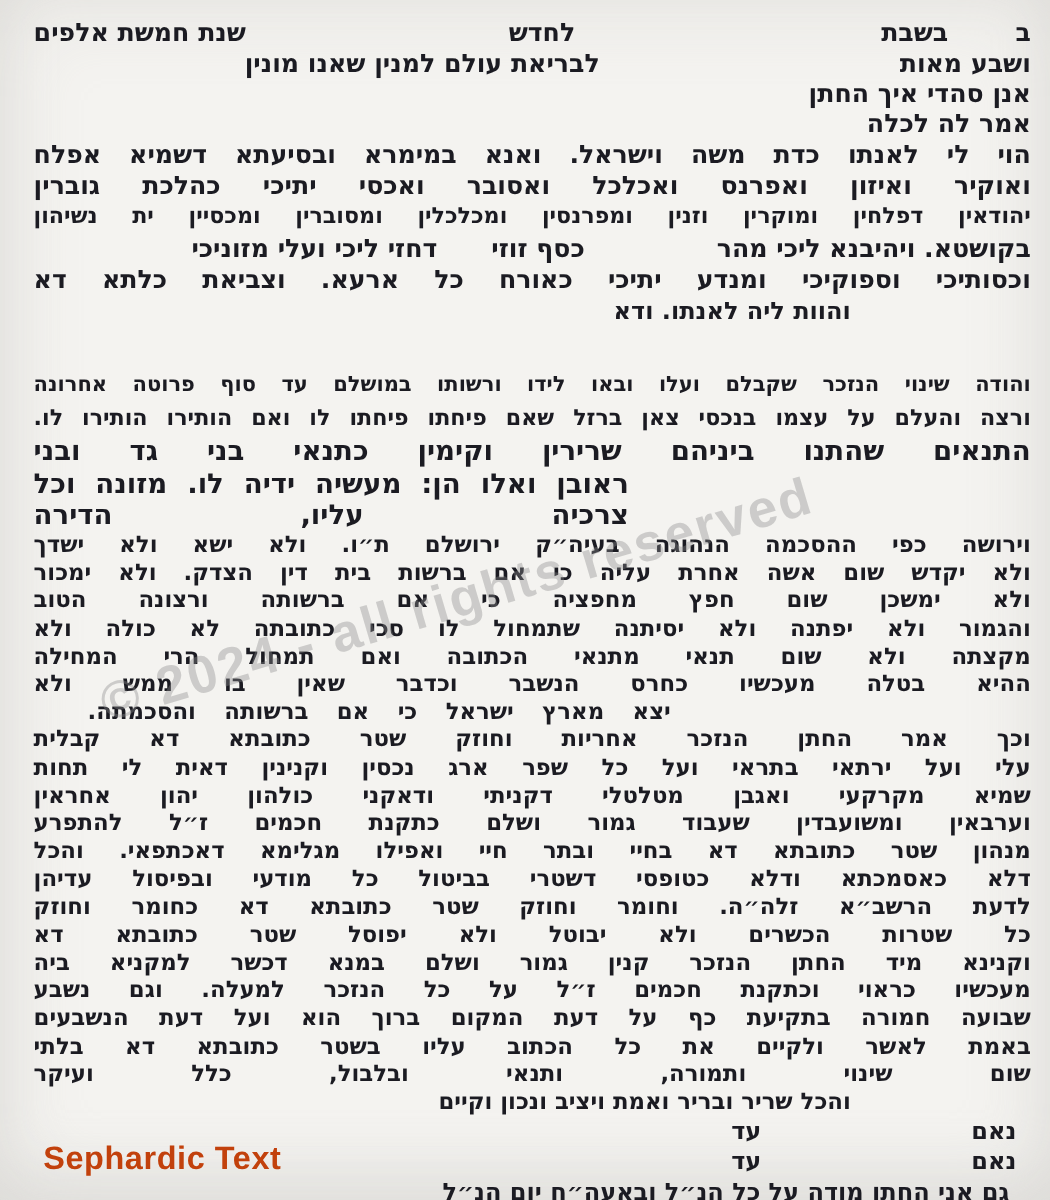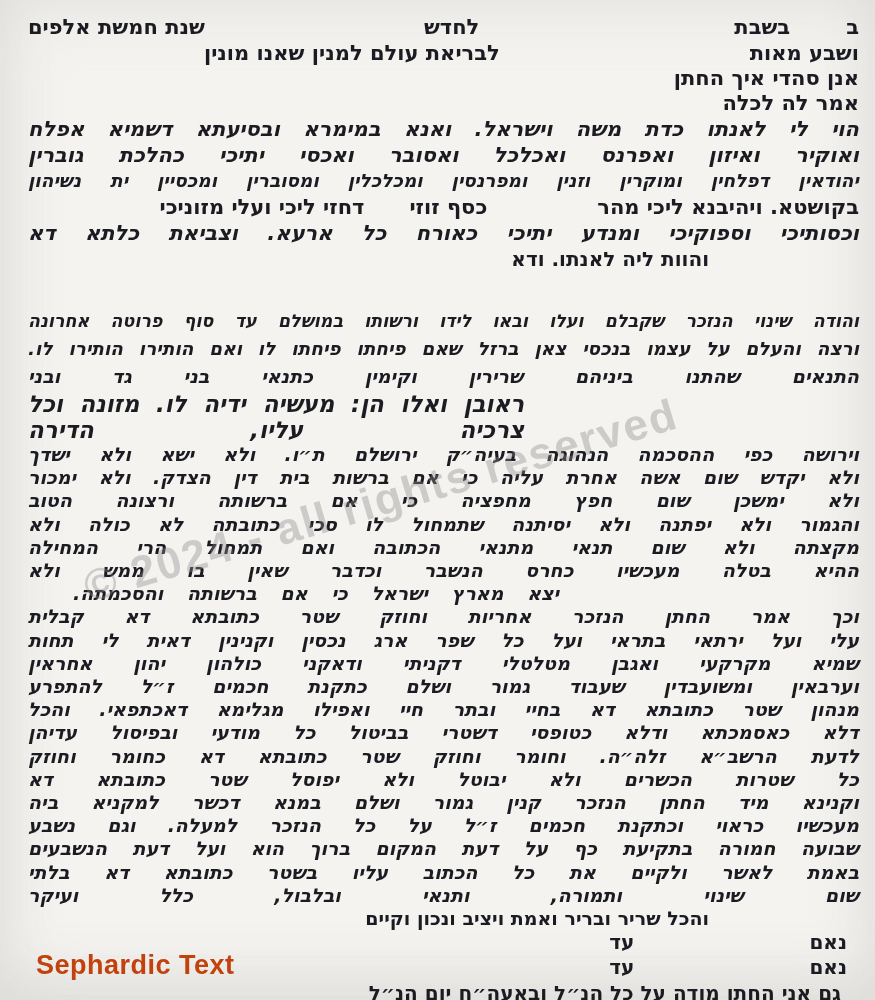--- a/index.html
+++ b/index.html
@@ -10,29 +10,29 @@
     font-family:"DejaVu Sans", sans-serif;
   }
   .content{
     position:absolute; top:14px; right:16px; left:28px; bottom:0;
     direction:rtl; color:#1b1b22; font-weight:bold;
   }
   .hrow{display:flex; align-items:baseline; font-size:21px; line-height:26px;}
   .sp{display:inline-block;}
   .grow{flex:1;}
   .rline{text-align:right; font-size:21px; line-height:25px;}
-  .just{text-align:justify; text-align-last:justify;font-style:italic;}
+  .just{text-align:justify; text-align-last:justify;}
   .p1{font-size:21px; line-height:26px;}
   .p1 .small{font-size:18.5px;}
   .mohar{display:flex; align-items:baseline; font-size:21px; line-height:26px; padding-left:95px;}
   .p1end{text-align:right; margin-left:0; margin-right:150px; font-size:20px; line-height:26px;}
   .gap1{height:36px;}
   .p2a{font-size:17.5px; line-height:27px;}
   .p2b{font-size:18.5px; line-height:27px;}
-  .p2big{font-size:19px; line-height:29px;}
+  .p2big{font-size:23px; line-height:29px;}
   .p2end{font-size:23px; line-height:26px; margin-right:335px;}
   .p3 div{font-size:19px; line-height:23.2px;}
   .p3 .ind{margin-right:300px; margin-left:45px;}
   .p3 .cend{text-align:right; text-align-last:right; margin-right:150px;}
   .sigrow{display:flex; align-items:baseline; font-size:20px; line-height:25px; margin-right:12px;}
   .finline{text-align:right; font-size:20px; line-height:26px; margin-right:18px;}
   .watermark{
     position:absolute; left:85px; top:563px; z-index:5; pointer-events:none;
     transform:rotate(-16.5deg); transform-origin:left center;
     font-family:"Liberation Sans", sans-serif; font-size:44px; font-weight:bold;

